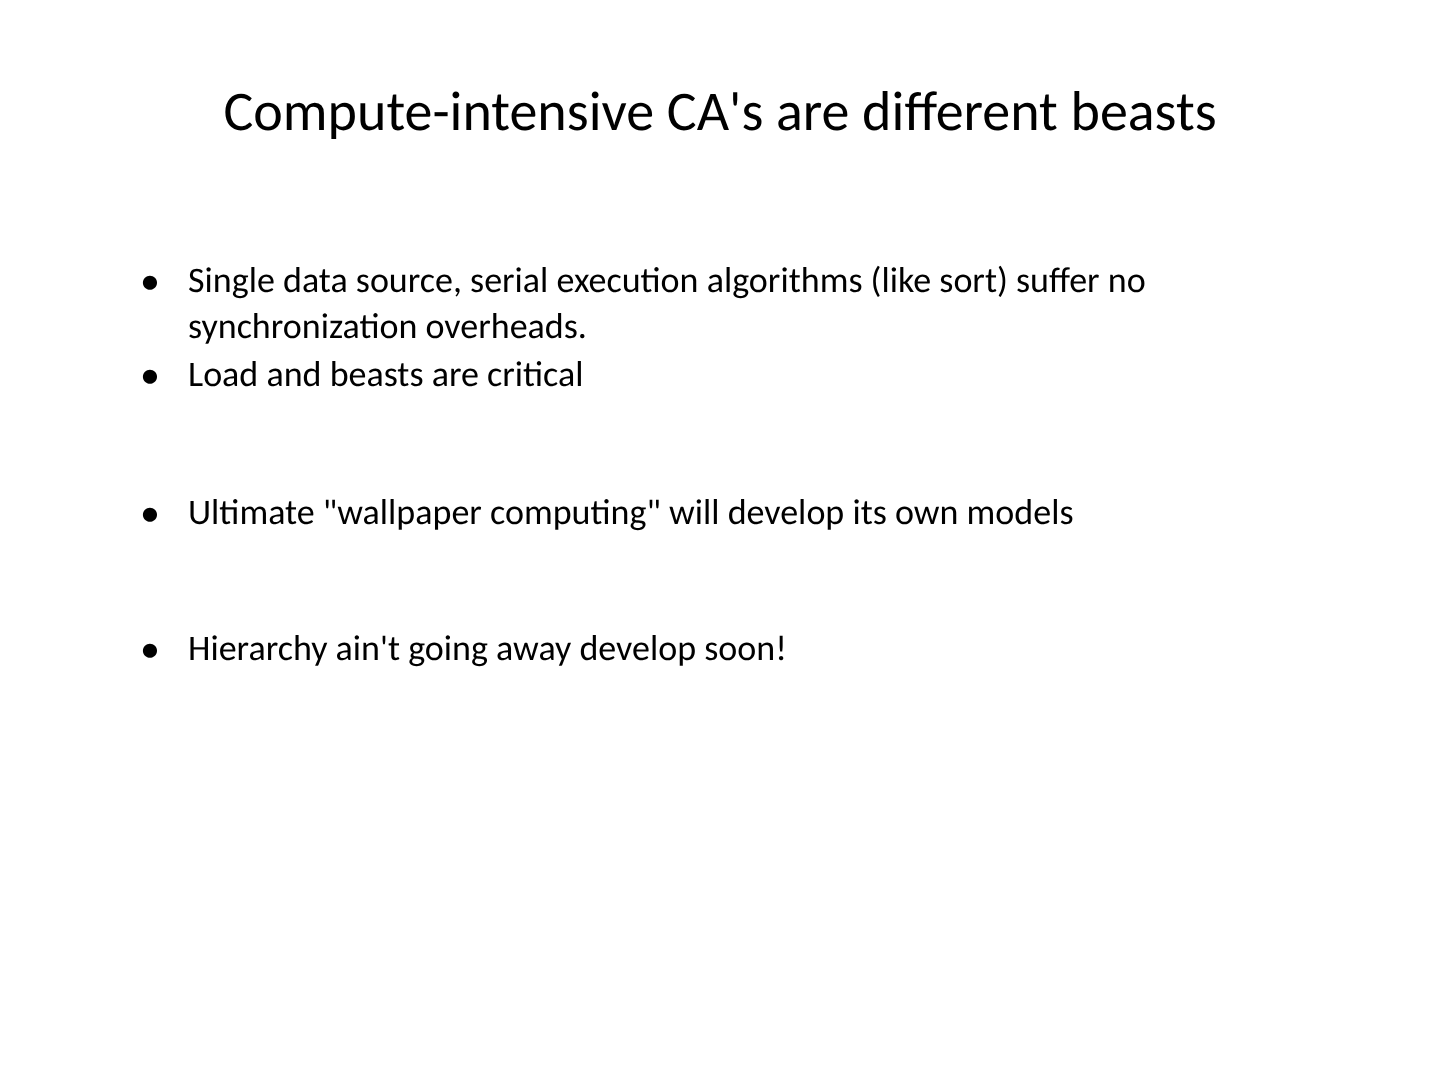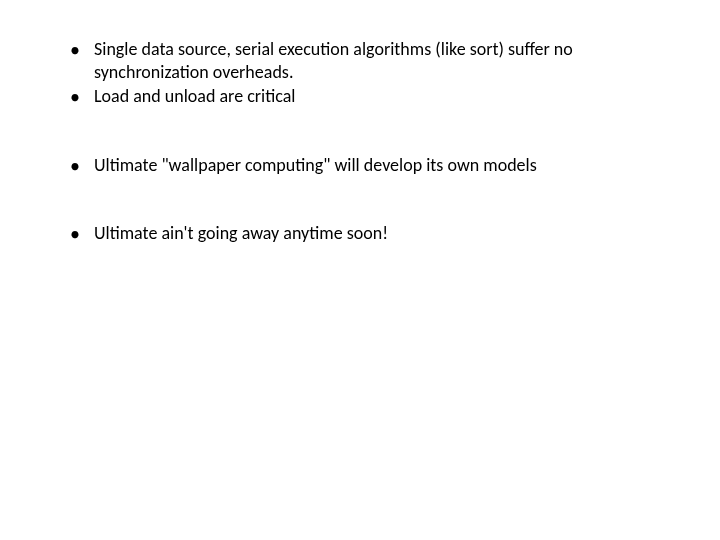--- a/index.html
+++ b/index.html
@@ -47,19 +47,20 @@
       font-size: 20px;
     }
     .gap-large {
       margin-top: 46px;
     }
   </style>
 </head>
 <body>
 
 <div class="slide">
+  <h1 class="title">Compute-intensive CA's are different beasts</h1>
   <ul class="bullet-list">
     <li class="bullet-item">Single data source, serial execution algorithms (like sort) suffer no synchronization overheads.</li>
-    <li class="bullet-item">Load and unload are critical</li>
+    <li class="bullet-item">Load and beasts are critical</li>
     <li class="bullet-item gap-large">Ultimate "wallpaper computing" will develop its own models</li>
-    <li class="bullet-item gap-large">Ultimate ain't going away anytime soon!</li>
+    <li class="bullet-item gap-large">Hierarchy ain't going away develop soon!</li>
   </ul>
 </div>
 
 </body></html>

